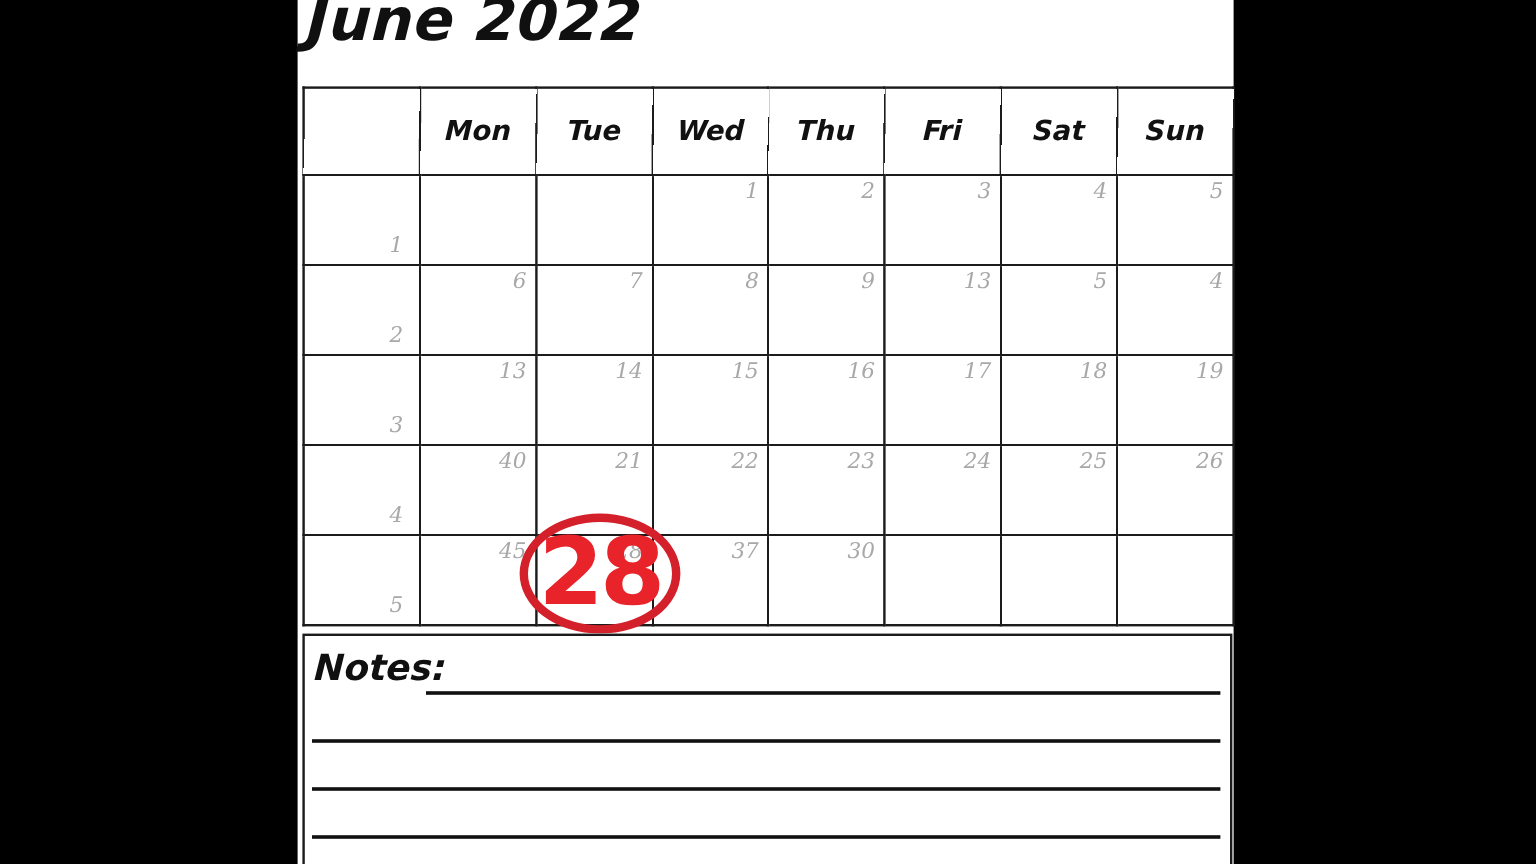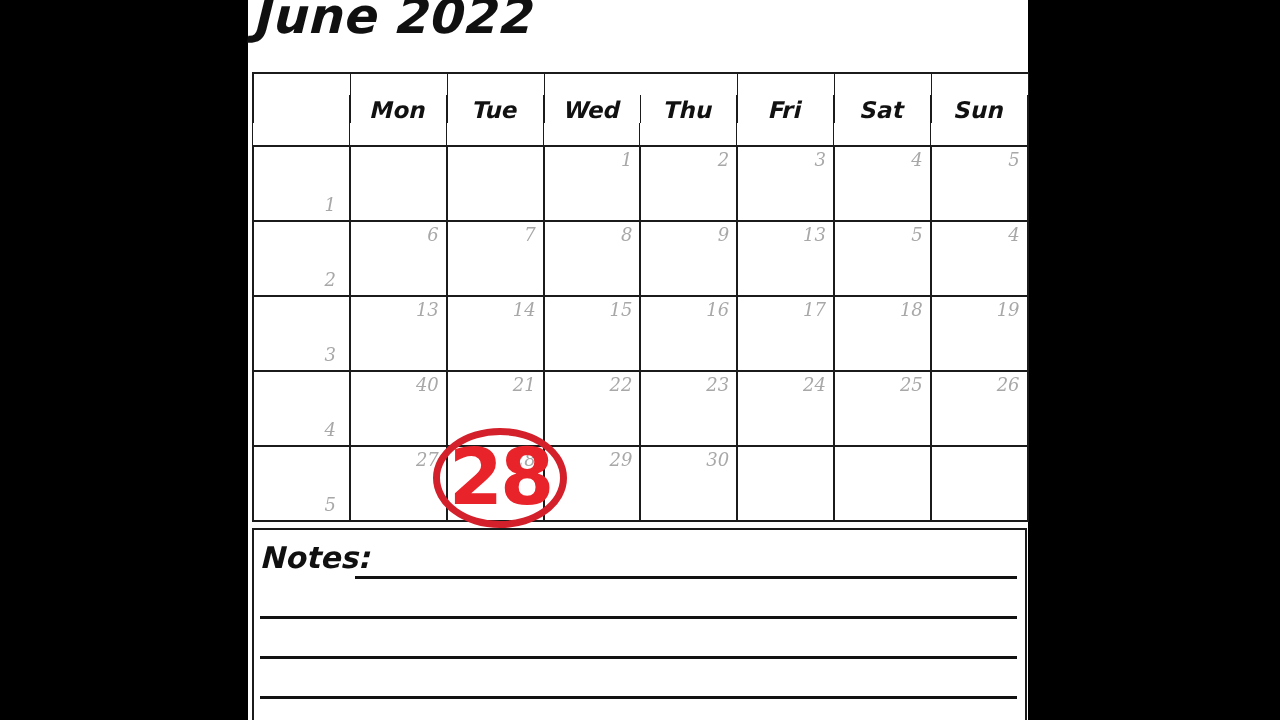--- a/index.html
+++ b/index.html
@@ -289,27 +289,27 @@
           <td>
               <span class="daynum">26</span>
             </td>
         </tr>
 
         <tr>
           <td>
               <span class="wknum">5</span>
             </td>
           <td>
-              <span class="daynum">27</span>
+              <span class="daynum">45</span>
             </td>
           <td>
               <span class="daynum">28</span>
             </td>
           <td>
-              <span class="daynum">29</span>
+              <span class="daynum">37</span>
             </td>
           <td>
               <span class="daynum">30</span>
             </td>
           <td>
               <span class="daynum"></span>
             </td>
           <td>
               <span class="daynum"></span>
             </td>

